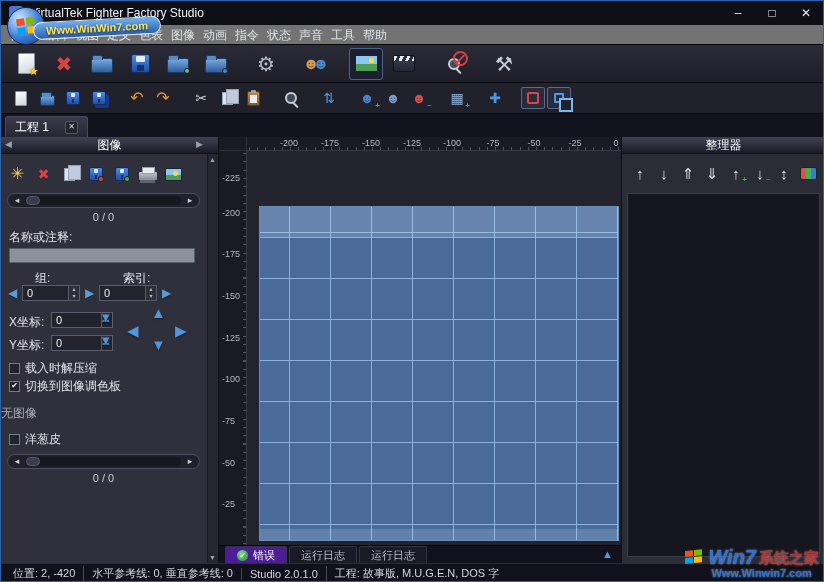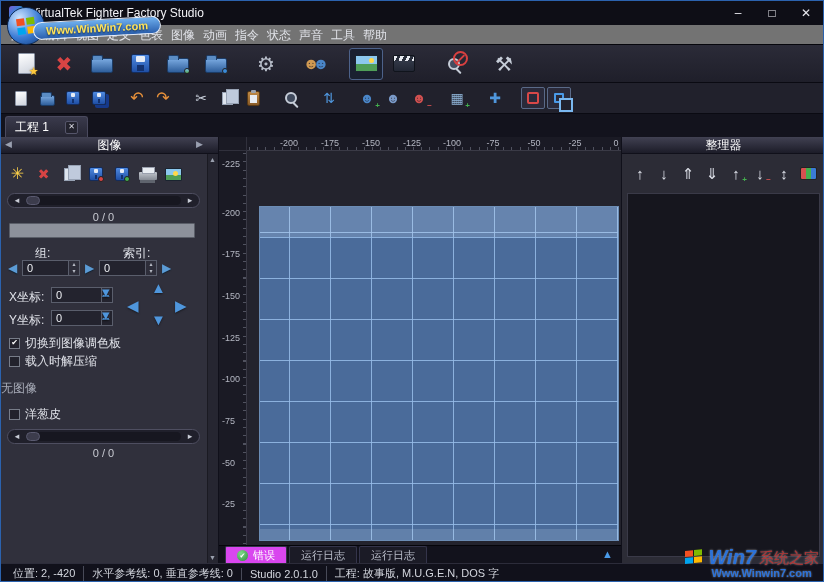--- a/index.html
+++ b/index.html
@@ -118,21 +118,21 @@
   .gh{position:absolute;inset:0;
     background:repeating-linear-gradient(180deg,rgba(151,189,233,.85) 0 1px,transparent 1px 41px);
     background-position:0 30px}
   .band-top{position:absolute;left:0;right:0;top:0;height:30px;background:rgba(205,225,245,.22)}
   .band-bot{position:absolute;left:0;right:0;bottom:0;height:11px;background:rgba(205,225,245,.18)}
   .tabrow{position:absolute;left:0;right:0;bottom:0;height:18px;background:#12121c;
     border-top:1px solid #05050a;display:flex;align-items:flex-end}
   .btab{display:flex;align-items:center;gap:5px;height:17px;padding:0 11px;color:#b8bcc8;
     background:#1b1b26;border:1px solid #34344a;border-bottom:none;border-radius:2px 2px 0 0;
     margin-left:2px;font-size:11px}
-  .btab.active{background:#d946ef;color:#fff}
+  .btab.active{background:#4c1d95;color:#fff}
   .okdot{width:11px;height:11px;border-radius:50%;
     background:radial-gradient(circle at 35% 30%,#7fd88a,#2e8f3a);display:flex;align-items:center;
     justify-content:center;color:#fff;font-size:7px}
   .scrollup{margin-left:auto;margin-right:8px;align-self:center;color:#4a9ae8;font-size:11px}
 
   
   .rpanel{position:absolute;left:620px;top:136px;width:204px;height:426px;background:#2c2c36;
     border-left:1px solid #10101a}
   .ricons{display:flex;align-items:center;gap:4px;margin:9px 6px 0 8px}
   .rbtn{width:20px;height:20px;display:flex;align-items:center;justify-content:center;
@@ -224,21 +224,21 @@
     text-shadow:0 1px 2px rgba(10,30,60,.9);white-space:nowrap}
   .wm-bottom{position:absolute;right:4px;bottom:1px;z-index:99;pointer-events:none;
     text-align:left;line-height:1.05}
   .wm-brand{display:flex;align-items:center;gap:3px}
   .wm-flag2{width:20px;height:15px;display:grid;grid-template-columns:8px 8px;
     grid-template-rows:6px 6px;gap:1px;transform:skewY(-6deg)}
   .wm-flag2 i:nth-child(1){background:#f25022}.wm-flag2 i:nth-child(2){background:#7fba00}
   .wm-flag2 i:nth-child(3){background:#00a4ef}.wm-flag2 i:nth-child(4){background:#ffb900}
   .wm-a{color:#2b72d9;font-weight:bold;font-style:italic;font-size:20px;
     text-shadow:0 0 2px rgba(255,255,255,.6)}
-  .wm-b{color:#b03434;font-weight:normal;font-size:15px;text-shadow:0 0 2px rgba(255,255,255,.5)}
+  .wm-b{color:#b03434;font-weight:bold;font-size:15px;text-shadow:0 0 2px rgba(255,255,255,.5)}
   .wm-url{color:#2b72d9;font-size:11px;font-weight:bold;margin-left:26px;
     text-shadow:0 0 2px rgba(255,255,255,.5)}
 </style>
 </head>
 <body>
 
 <div class="window">
 
   <div class="titlebar">
     <span class="app-icon"></span>
@@ -415,20 +415,21 @@
 
     <div class="slider">
       <span class="g sbtn" data-g="◂"></span>
       <div class="track">
           <div class="thumb"></div>
         </div>
       <span class="g sbtn" data-g="▸"></span>
     </div>
     <div class="counter">0 / 0</div>
 
+    <div class="flabel">名称或注释:</div>
     <input class="tinput" value="" style="">
 
     <div class="gi-labels">
       <span class="l1">组:</span>
       <span class="l2">索引:</span>
     </div>
     <div class="gi-row">
       <span class="g navarrow" data-g="◀"></span>
       <div class="spin">
         <span class="val">0</span>
@@ -465,28 +466,28 @@
             <span class="g" data-g="▾"></span>
           </span>
       </div>
       <span class="g" style="left:150px;top:-6px" data-g="▲"></span>
       <span class="g" style="left:126px;top:12px" data-g="◀"></span>
       <span class="g" style="left:150px;top:26px" data-g="▼"></span>
       <span class="g" style="left:174px;top:12px" data-g="▶"></span>
     </div>
 
     <div class="chkrow">
+      <span class="cbox"></span>
+      <span class="chklbl">载入时解压缩</span>
+    </div>
+    <div class="chkrow">
       <span class="cbox">
           <span class="g" data-g="✔"></span>
         </span>
       <span class="chklbl">切换到图像调色板</span>
-    </div>
-    <div class="chkrow">
-      <span class="cbox"></span>
-      <span class="chklbl">载入时解压缩</span>
     </div>
 
     <div class="noimg">无图像</div>
 
     <div class="chkrow" style="margin-top:10px">
       <span class="cbox"></span>
       <span class="chklbl">洋葱皮</span>
     </div>
 
     <div class="slider">
@@ -513,21 +514,21 @@
       <span class="hlab" style="left:124px">-150</span>
       <span class="hlab" style="left:165px">-125</span>
       <span class="hlab" style="left:205px">-100</span>
       <span class="hlab" style="left:246px">-75</span>
       <span class="hlab" style="left:287px">-50</span>
       <span class="hlab" style="left:328px">-25</span>
       <span class="hlab" style="left:369px">0</span>
     </div>
 
     <div class="vruler">
-      <span class="vlab" style="top:13px">-225</span>
+      <span class="vlab" style="top:27px">-225</span>
       <span class="vlab" style="top:62px">-200</span>
       <span class="vlab" style="top:103px">-175</span>
       <span class="vlab" style="top:145px">-150</span>
       <span class="vlab" style="top:187px">-125</span>
       <span class="vlab" style="top:228px">-100</span>
       <span class="vlab" style="top:270px">-75</span>
       <span class="vlab" style="top:312px">-50</span>
       <span class="vlab" style="top:353px">-25</span>
     </div>
 

